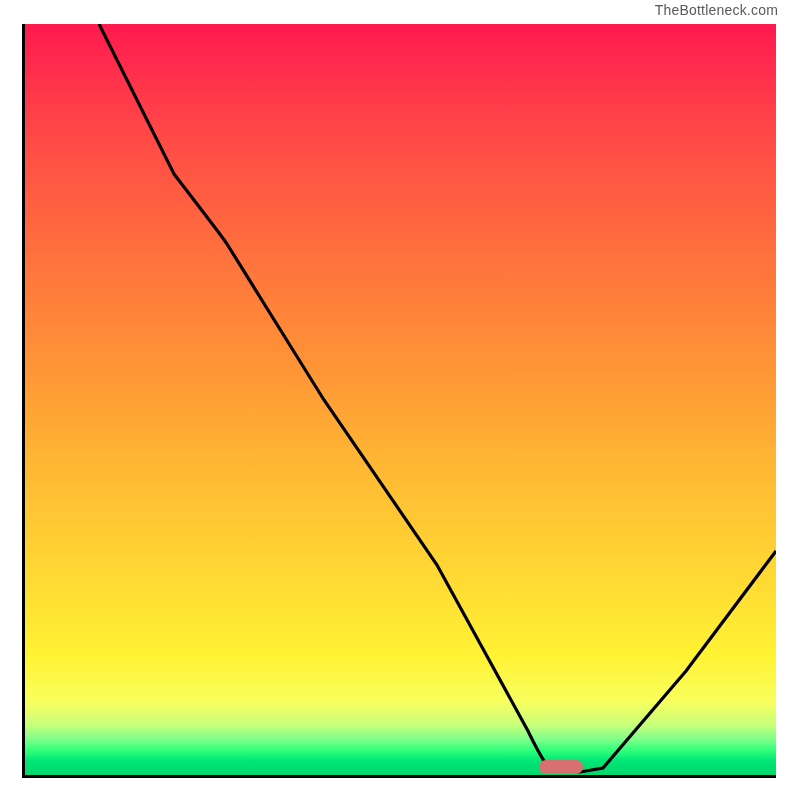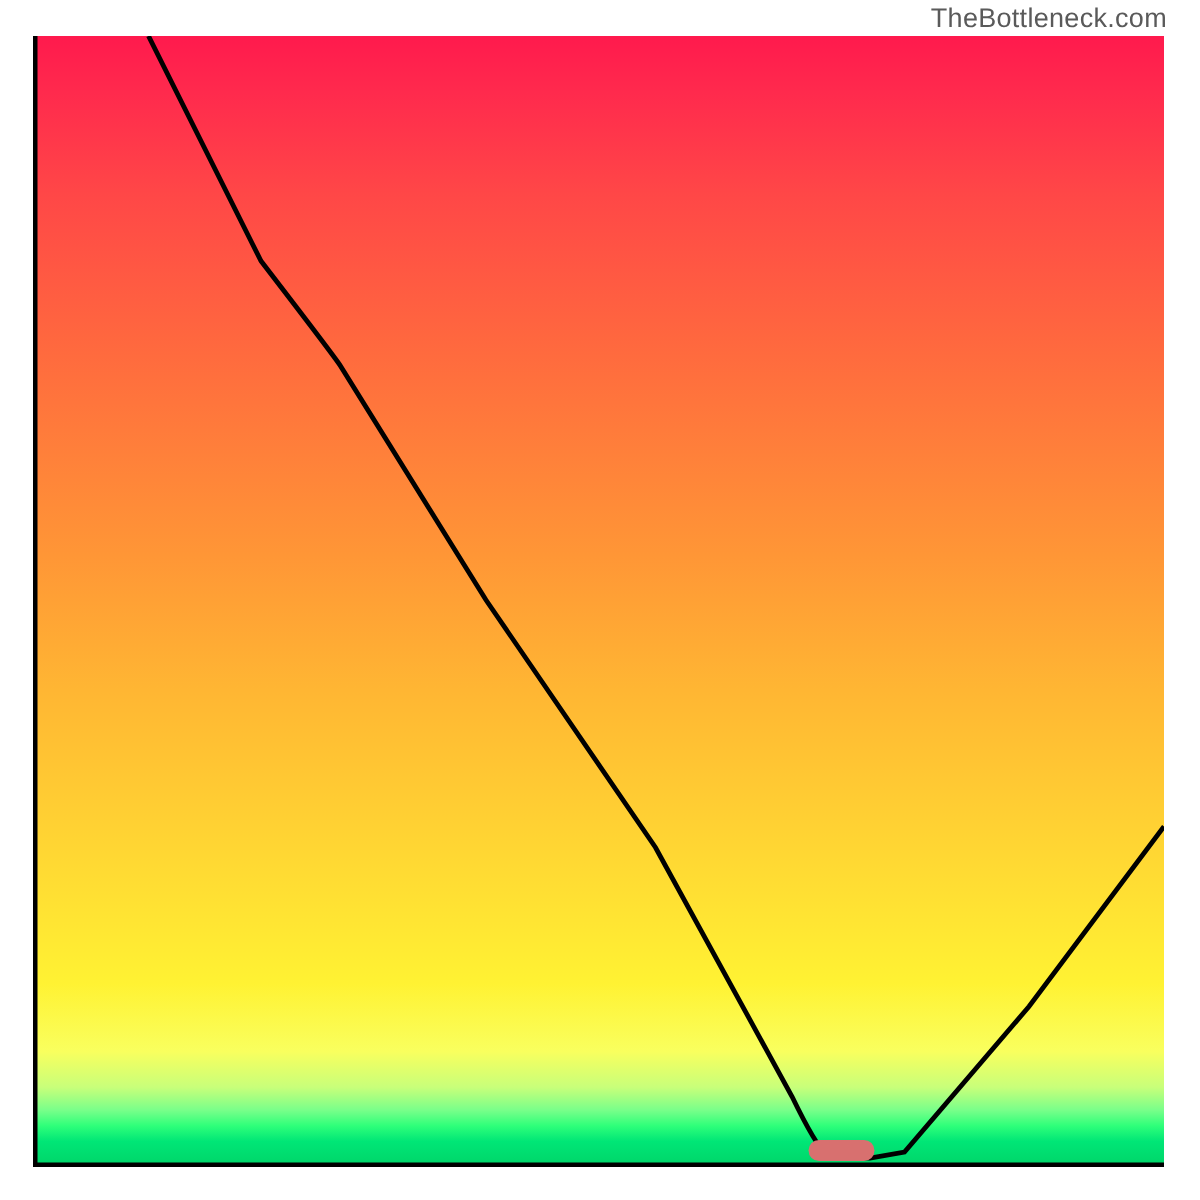--- a/index.html
+++ b/index.html
@@ -55,21 +55,21 @@
     width: 44px;
     height: 14px;
     background: #d8706f;
     border-radius: 7px;
   }
   .watermark {
     position: absolute;
     top: 2px;
     right: 22px;
     color: #5a5a5a;
-    font-size: 18px;
+    font-size: 14px;
     font-weight: 500;
     letter-spacing: 0.2px;
   }
   .axis {
     position: absolute;
     background: #000;
   }
   .axis.x {
     left: 24px;
     right: 24px;

